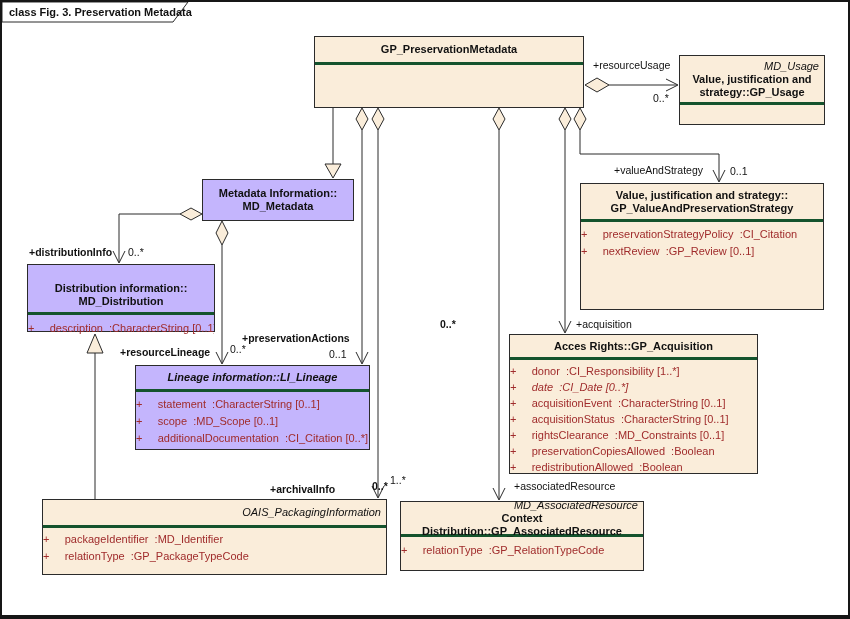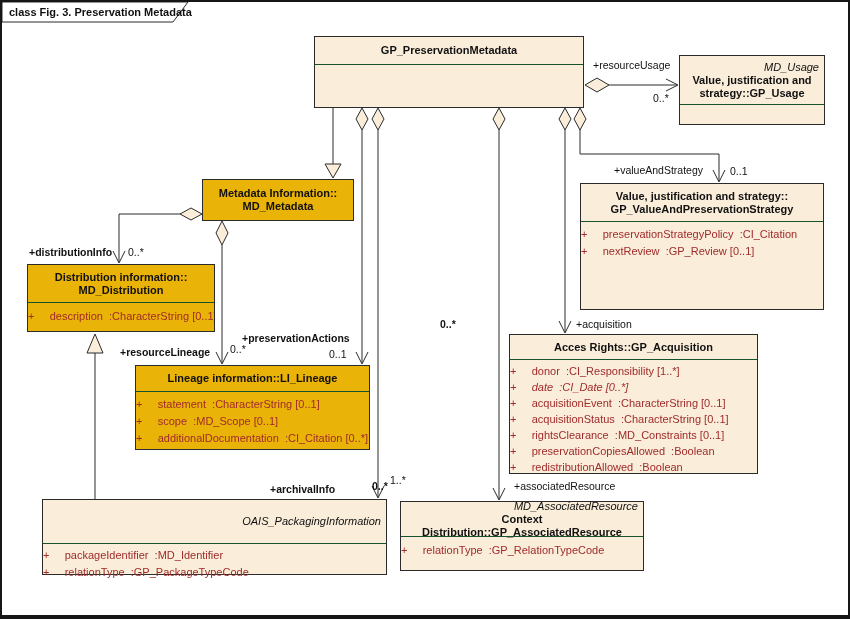--- a/index.html
+++ b/index.html
@@ -13,27 +13,27 @@
     font-family:"Liberation Sans", sans-serif;
     overflow:hidden;
   }
   svg.connectors{position:absolute;left:0;top:0;width:846px;height:613px;}
   .frame-tab-label{
     position:absolute;left:7px;top:4px;
     font-size:11px;font-weight:bold;color:#111;white-space:nowrap;
   }
   .uml-class{
     position:absolute;box-sizing:border-box;
-    border:1px solid #2b2b2b;background:#eab308;
+    border:1px solid #2b2b2b;background:#c4b5fd;
   }
   .uml-class.filled{background:#faedda;}
   .ctitle{
     box-sizing:border-box;display:flex;flex-direction:column;justify-content:center;
     text-align:center;font-weight:bold;font-size:11px;line-height:13px;color:#111;
-    border-bottom:1px solid #14532d;
+    border-bottom:3px solid #14532d;
   }
   .ctitle.noline{border-bottom:none;}
   .stereo{
     font-style:italic;font-weight:normal;text-align:right;
     padding-right:5px;font-size:11px;line-height:13px;color:#111;
   }
   .attrs{box-sizing:border-box;}
   .attr{
     color:#a02c2c;font-size:11px;white-space:pre;
     overflow:hidden;
@@ -119,31 +119,31 @@
   </div>
 
   <div class="uml-class" style="left:200px;top:177px;width:152px;height:42px;">
     <div class="ctitle noline" style="height:40px;">
       <div>Metadata Information::</div>
       <div>MD_Metadata</div>
     </div>
   </div>
 
   <div class="uml-class" style="left:25px;top:262px;width:188px;height:68px;">
-    <div class="ctitle" style="height:38px;">
+    <div class="ctitle" style="height:38px;margin-top:12px;">
       <div>Distribution information::</div>
       <div>MD_Distribution</div>
     </div>
     <div class="attrs" style="padding-top:5px;">
       <div class="attr" style="line-height:16px;">+     description  :CharacterString [0..1]</div>
     </div>
   </div>
 
   <div class="uml-class" style="left:133px;top:363px;width:235px;height:85px;">
-    <div class="ctitle" style="height:26px;">Lineage information::LI_Lineage</div>
+    <div class="ctitle" style="height:26px;font-style:italic;">Lineage information::LI_Lineage</div>
     <div class="attrs" style="padding-top:4px;">
       <div class="attr" style="line-height:17px;">+     statement  :CharacterString [0..1]</div>
       <div class="attr" style="line-height:17px;">+     scope  :MD_Scope [0..1]</div>
       <div class="attr" style="line-height:17px;">+     additionalDocumentation  :CI_Citation [0..*]</div>
     </div>
   </div>
 
   <div class="uml-class filled" style="left:578px;top:181px;width:244px;height:127px;">
     <div class="ctitle" style="height:38px;">
       <div>Value, justification and strategy::</div>
@@ -162,21 +162,21 @@
       <div class="attr" style="line-height:16px;font-style:italic;">+     date  :CI_Date [0..*]</div>
       <div class="attr" style="line-height:16px;">+     acquisitionEvent  :CharacterString [0..1]</div>
       <div class="attr" style="line-height:16px;">+     acquisitionStatus  :CharacterString [0..1]</div>
       <div class="attr" style="line-height:16px;">+     rightsClearance  :MD_Constraints [0..1]</div>
       <div class="attr" style="line-height:16px;">+     preservationCopiesAllowed  :Boolean</div>
       <div class="attr" style="line-height:16px;">+     redistributionAllowed  :Boolean</div>
     </div>
   </div>
 
   <div class="uml-class filled" style="left:40px;top:497px;width:345px;height:76px;">
-    <div class="ctitle" style="height:44px;padding-left:21px;">
+    <div class="ctitle" style="height:28px;padding-left:21px;">
       <div class="stereo">OAIS_PackagingInformation</div>
     </div>
     <div class="attrs" style="padding-top:3px;">
       <div class="attr" style="line-height:17px;">+     packageIdentifier  :MD_Identifier</div>
       <div class="attr" style="line-height:17px;">+     relationType  :GP_PackageTypeCode</div>
     </div>
   </div>
 
   <div class="uml-class filled" style="left:398px;top:499px;width:244px;height:70px;">
     <div class="ctitle" style="height:35px;">

